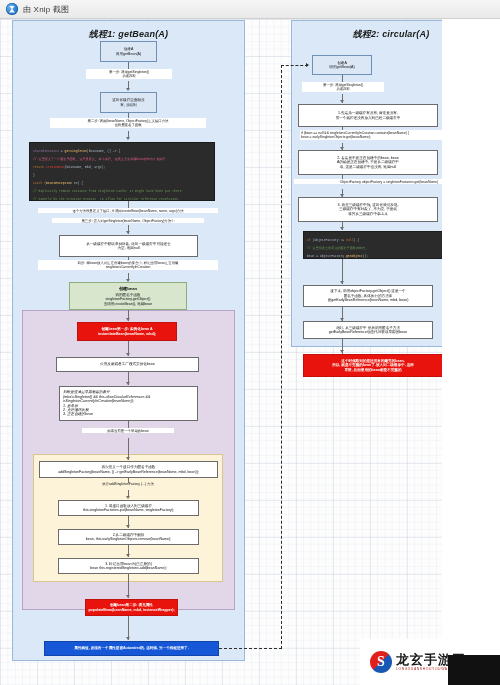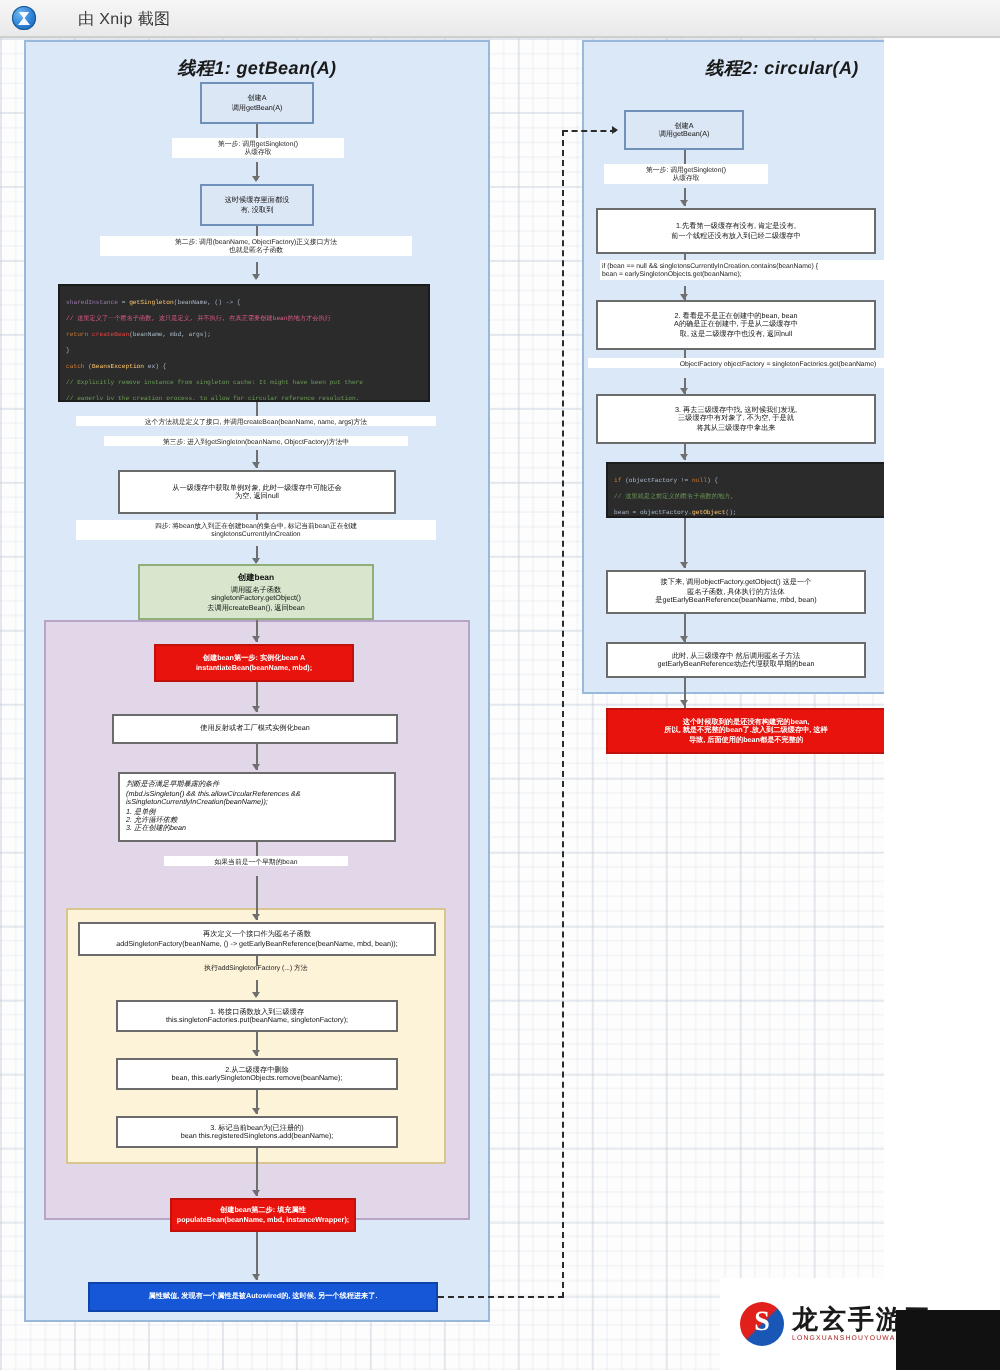--- a/index.html
+++ b/index.html
@@ -8,21 +8,21 @@
     font-family:"Liberation Sans","DejaVu Sans",sans-serif;
     background:#ffffff;
     -webkit-font-smoothing:antialiased;
   }
   
   #app{position:relative;width:500px;height:685px;}
   .titlebar{
     position:absolute;left:0;top:0;width:500px;height:19px;
     background:linear-gradient(#f6f6f6,#e9e9e9);
     border-bottom:1px solid #cfcfcf;
-    display:flex;align-items:center;gap:21px;padding-left:6px;box-sizing:border-box;
+    display:flex;align-items:center;gap:5px;padding-left:6px;box-sizing:border-box;
   }
   .xnip-icon{
     width:12px;height:12px;border-radius:50%;
     background:radial-gradient(circle at 35% 32%,#6fb8ef 0%,#2b7fd4 55%,#1862ac 100%);
     position:relative;flex:0 0 auto;
     box-shadow:0 0 0 .5px #15538f inset;
   }
   .xnip-icon:after{
     content:"";position:absolute;left:3px;top:2.5px;width:6px;height:7px;
     background:#fff;

